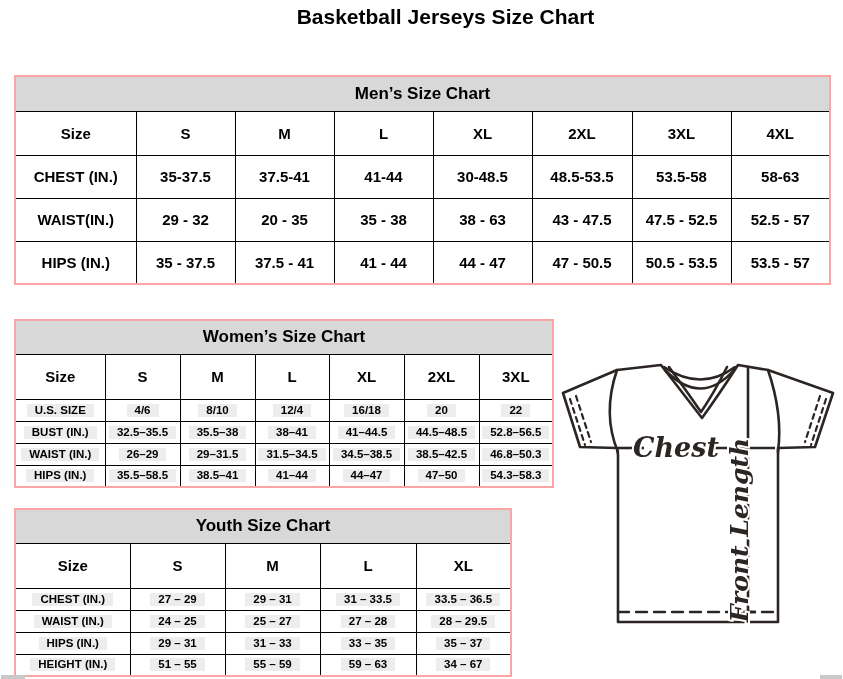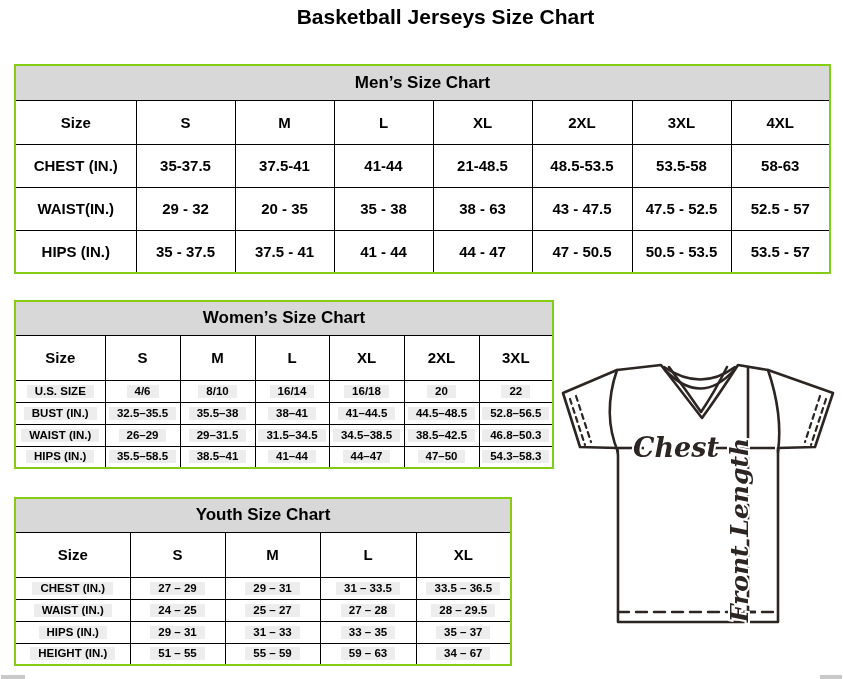--- a/index.html
+++ b/index.html
@@ -7,33 +7,33 @@
   body { position: relative; font-family: "Liberation Sans", sans-serif; color: #000; }
 
   .page-title {
     position: absolute; top: 5px; left: 0; width: 843px;
     text-align: center; font-size: 21px; font-weight: bold; padding-left: 48px;
   }
 
   .size-table { position: absolute; }
   .size-table table {
     border-collapse: collapse; table-layout: fixed;
-    border: 2px solid #84cc16; width: 100%;
+    border: 2px solid #fca5a5; width: 100%; margin-top: 11px;
   }
   .size-table td { border: 1.6px solid #000; text-align: center; vertical-align: middle; }
   td.title-cell { background: #d8d8d8; font-size: 17px; font-weight: bold; }
 
   
   #mens { left: 14px; top: 64px; width: 815px; }
   #mens td.title-cell { height: 35px; }
   #mens tr.hdr td { height: 44px; font-size: 15px; font-weight: bold; }
   #mens tr.datar td { height: 43px; font-size: 15px; font-weight: bold; }
 
   
-  #womens { left: 14px; top: 300px; width: 538px; }
+  #womens { left: 14px; top: 308px; width: 538px; }
   #youth  { left: 14px; top: 497px; width: 456px; }
   #womens td.title-cell, #youth td.title-cell { height: 34px; }
   #womens tr.hdr td, #youth tr.hdr td { height: 45px; font-size: 15px; font-weight: bold; }
   #womens tr.datar td, #youth tr.datar td { height: 22px; font-size: 11.5px; font-weight: bold; }
   #womens td, #youth td { border-width: 1.4px; }
   span.hl { background: #ededed; padding: 0 8px; display: inline-block; line-height: 13px; }
 
   
   #jersey { position: absolute; left: 558px; top: 360px; width: 285px; height: 272px; }
   #jersey text {
@@ -74,21 +74,21 @@
       <td>XL</td>
       <td>2XL</td>
       <td>3XL</td>
       <td>4XL</td>
     </tr>
     <tr class="datar">
       <td>CHEST (IN.)</td>
       <td>35-37.5</td>
       <td>37.5-41</td>
       <td>41-44</td>
-      <td>21-48.5</td>
+      <td>30-48.5</td>
       <td>48.5-53.5</td>
       <td>53.5-58</td>
       <td>58-63</td>
     </tr>
     <tr class="datar">
       <td>WAIST(IN.)</td>
       <td>29 - 32</td>
       <td>20 - 35</td>
       <td>35 - 38</td>
       <td>38 - 63</td>
@@ -131,21 +131,21 @@
       <td>M</td>
       <td>L</td>
       <td>XL</td>
       <td>2XL</td>
       <td>3XL</td>
     </tr>
     <tr class="datar">
       <td><span class="hl">U.S. SIZE</span></td>
       <td><span class="hl">4/6</span></td>
       <td><span class="hl">8/10</span></td>
-      <td><span class="hl">16/14</span></td>
+      <td><span class="hl">12/4</span></td>
       <td><span class="hl">16/18</span></td>
       <td><span class="hl">20</span></td>
       <td><span class="hl">22</span></td>
     </tr>
     <tr class="datar">
       <td><span class="hl">BUST (IN.)</span></td>
       <td><span class="hl">32.5–35.5</span></td>
       <td><span class="hl">35.5–38</span></td>
       <td><span class="hl">38–41</span></td>
       <td><span class="hl">41–44.5</span></td>

